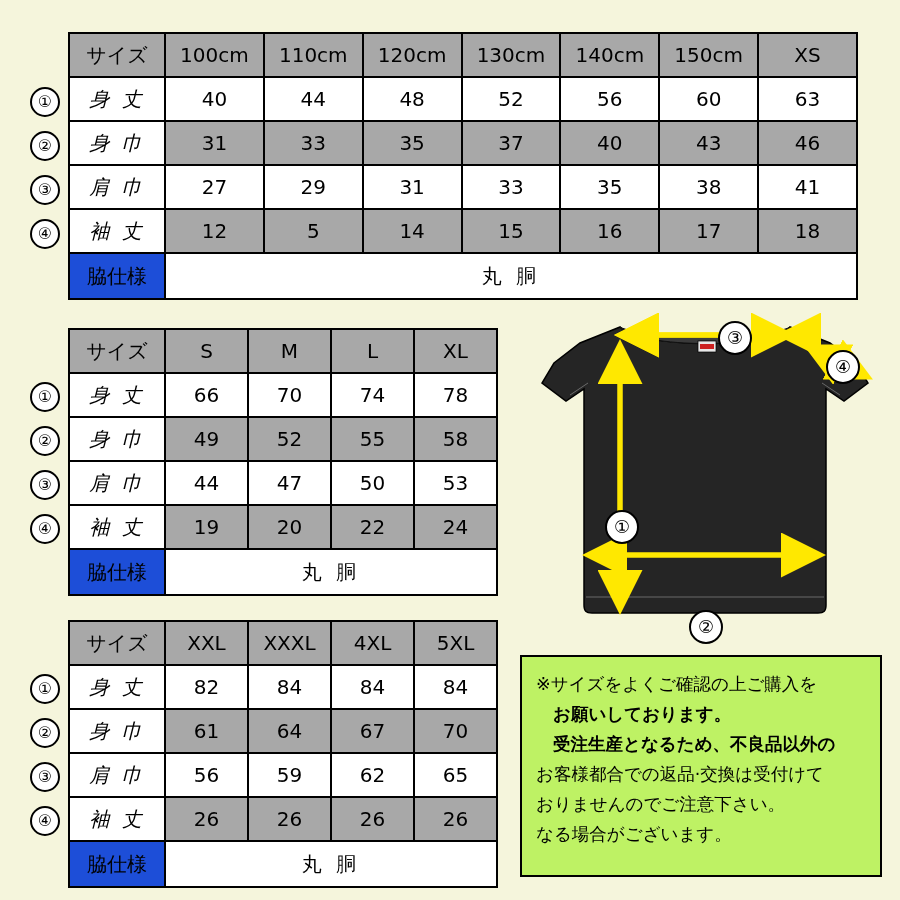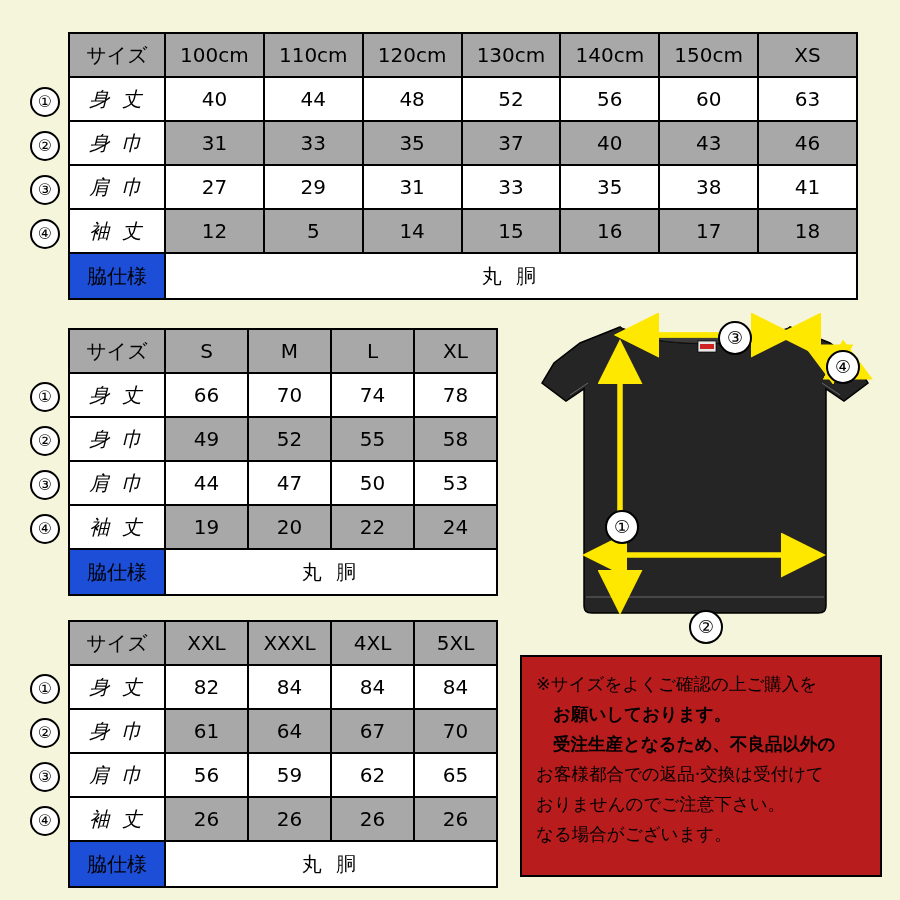--- a/index.html
+++ b/index.html
@@ -114,21 +114,21 @@
   }
 
   
   #note-box {
     position: absolute;
     left: 520px;
     top: 655px;
     width: 362px;
     height: 222px;
     border: 2px solid #000;
-    background: #b91c1c;
+    background: #bef264;
     box-sizing: border-box;
     padding: 12px 14px 2px 14px;
   }
   .note-line {
     font-size: 17.5px;
     line-height: 30px;
     white-space: nowrap;
   }
   .note-line.indent {
     padding-left: 17px;

